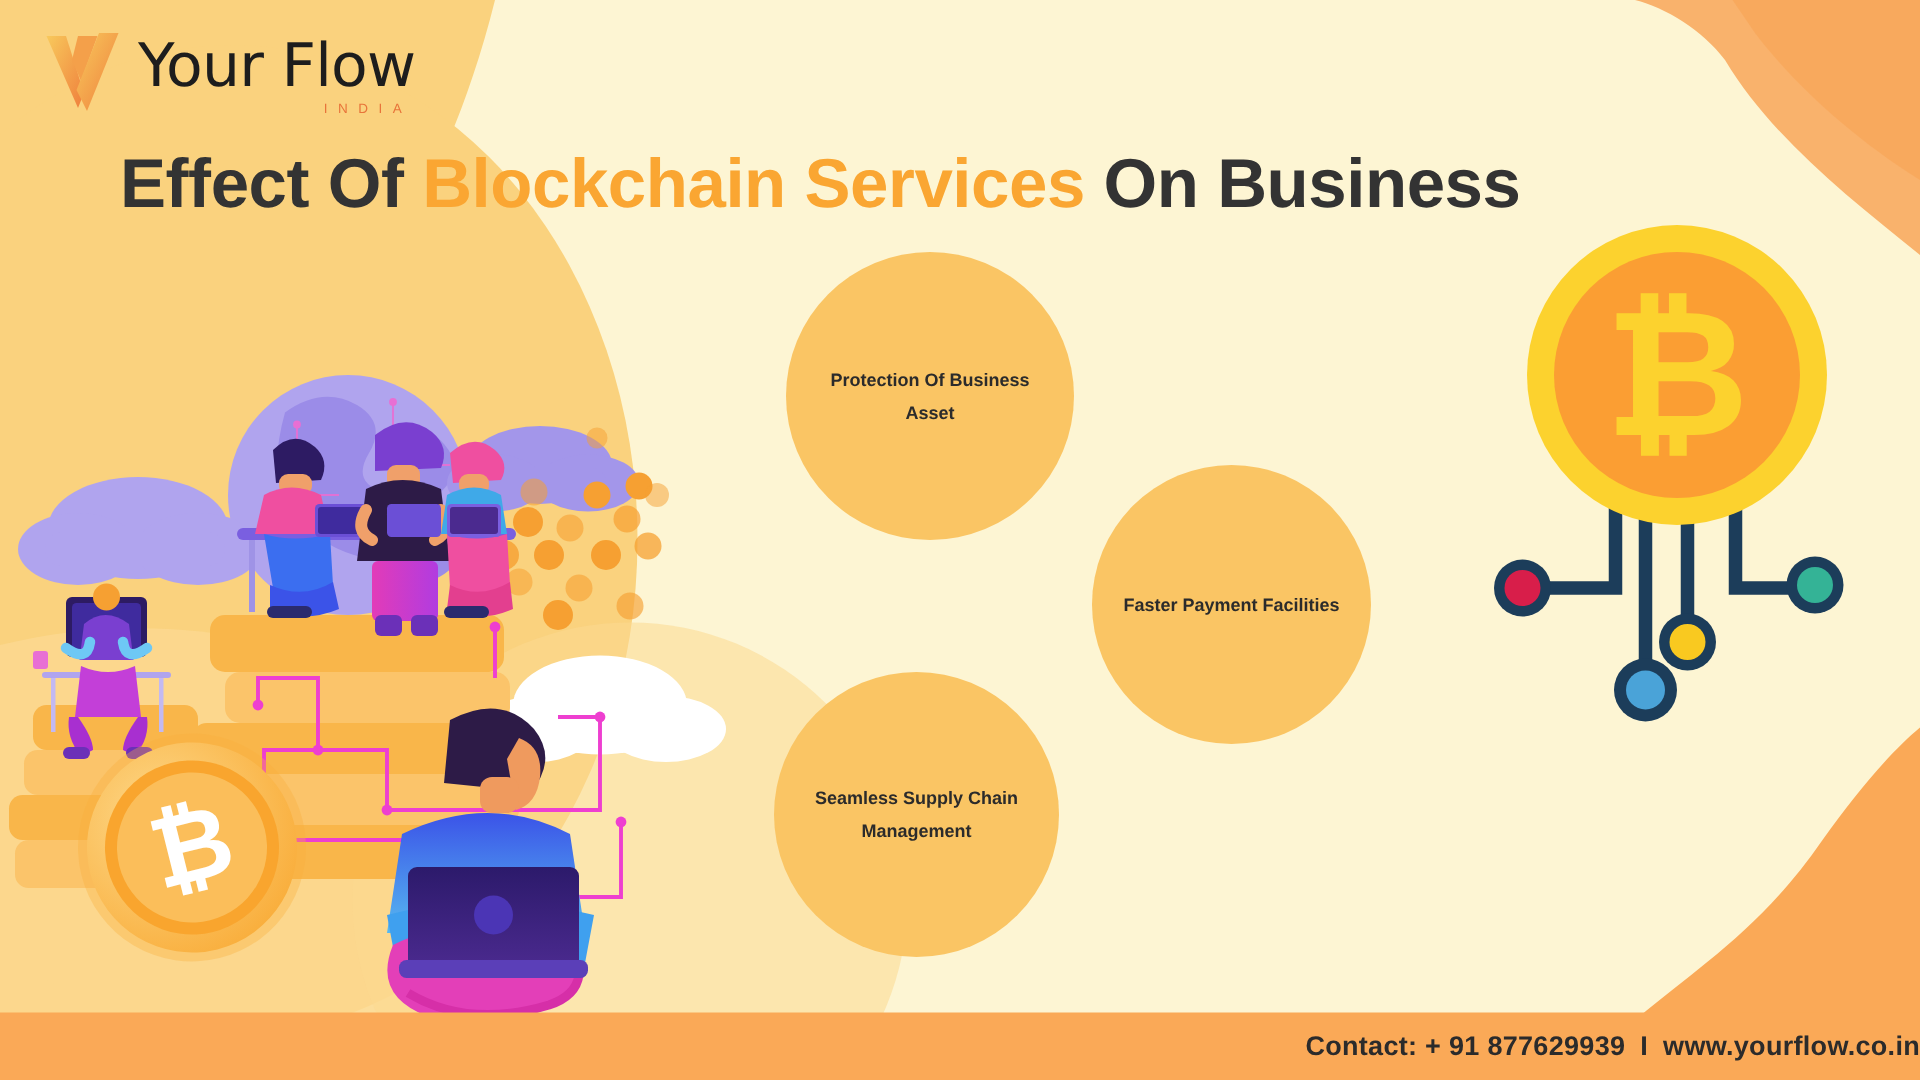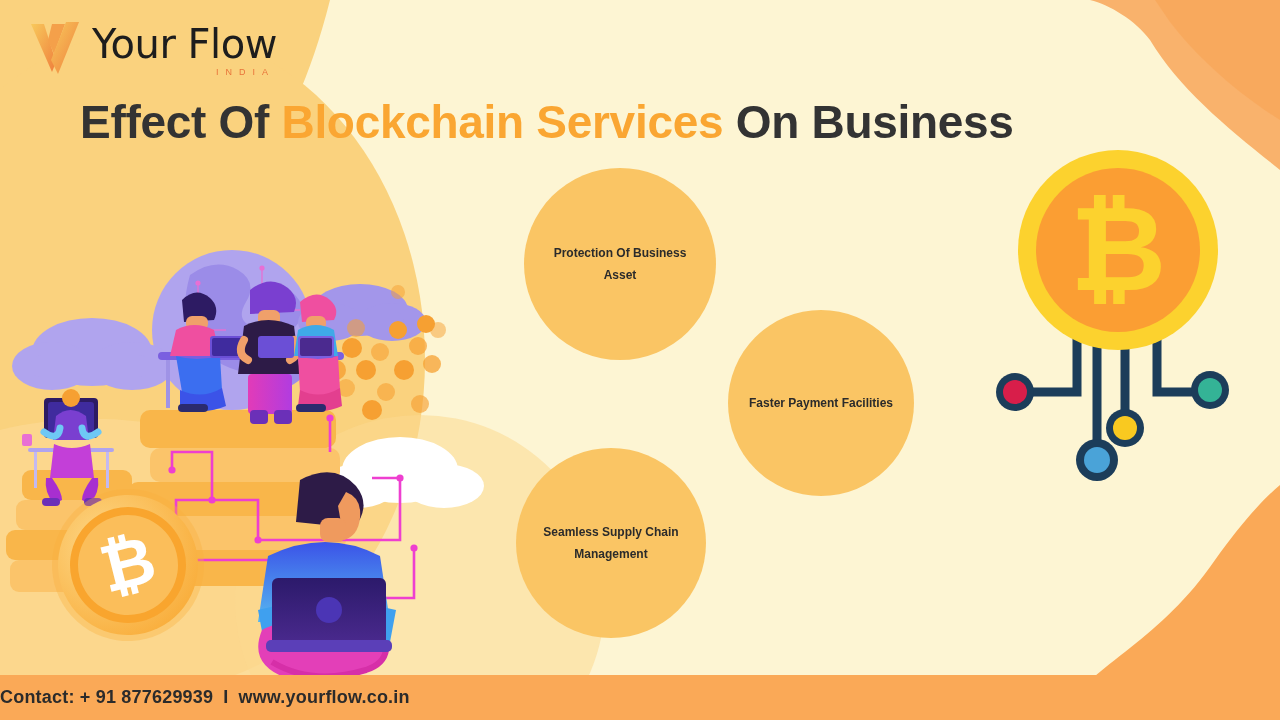--- a/index.html
+++ b/index.html
@@ -41,21 +41,21 @@
   #bubble-0{left:524px;top:168px;width:192px;height:192px;}
   #bubble-1{left:728px;top:310px;width:186px;height:186px;}
   #bubble-2{left:516px;top:448px;width:190px;height:190px;}
 
   
   .coin-net{position:absolute;left:985px;top:150px;width:295px;height:340px;}
 
   
   .footer{
     position:absolute;left:0;bottom:0;width:1280px;height:45px;background:#faa957;
-    display:flex;align-items:center;justify-content:flex-start;
+    display:flex;align-items:center;justify-content:flex-end;
   }
   .footer-text{
     font-size:18px;font-weight:bold;color:#2b2b2b;letter-spacing:0.2px;
   }
   .footer-sep{display:inline-block;padding:0 10px;}
 </style>
 </head>
 <body>
 
 <div class="stage">

